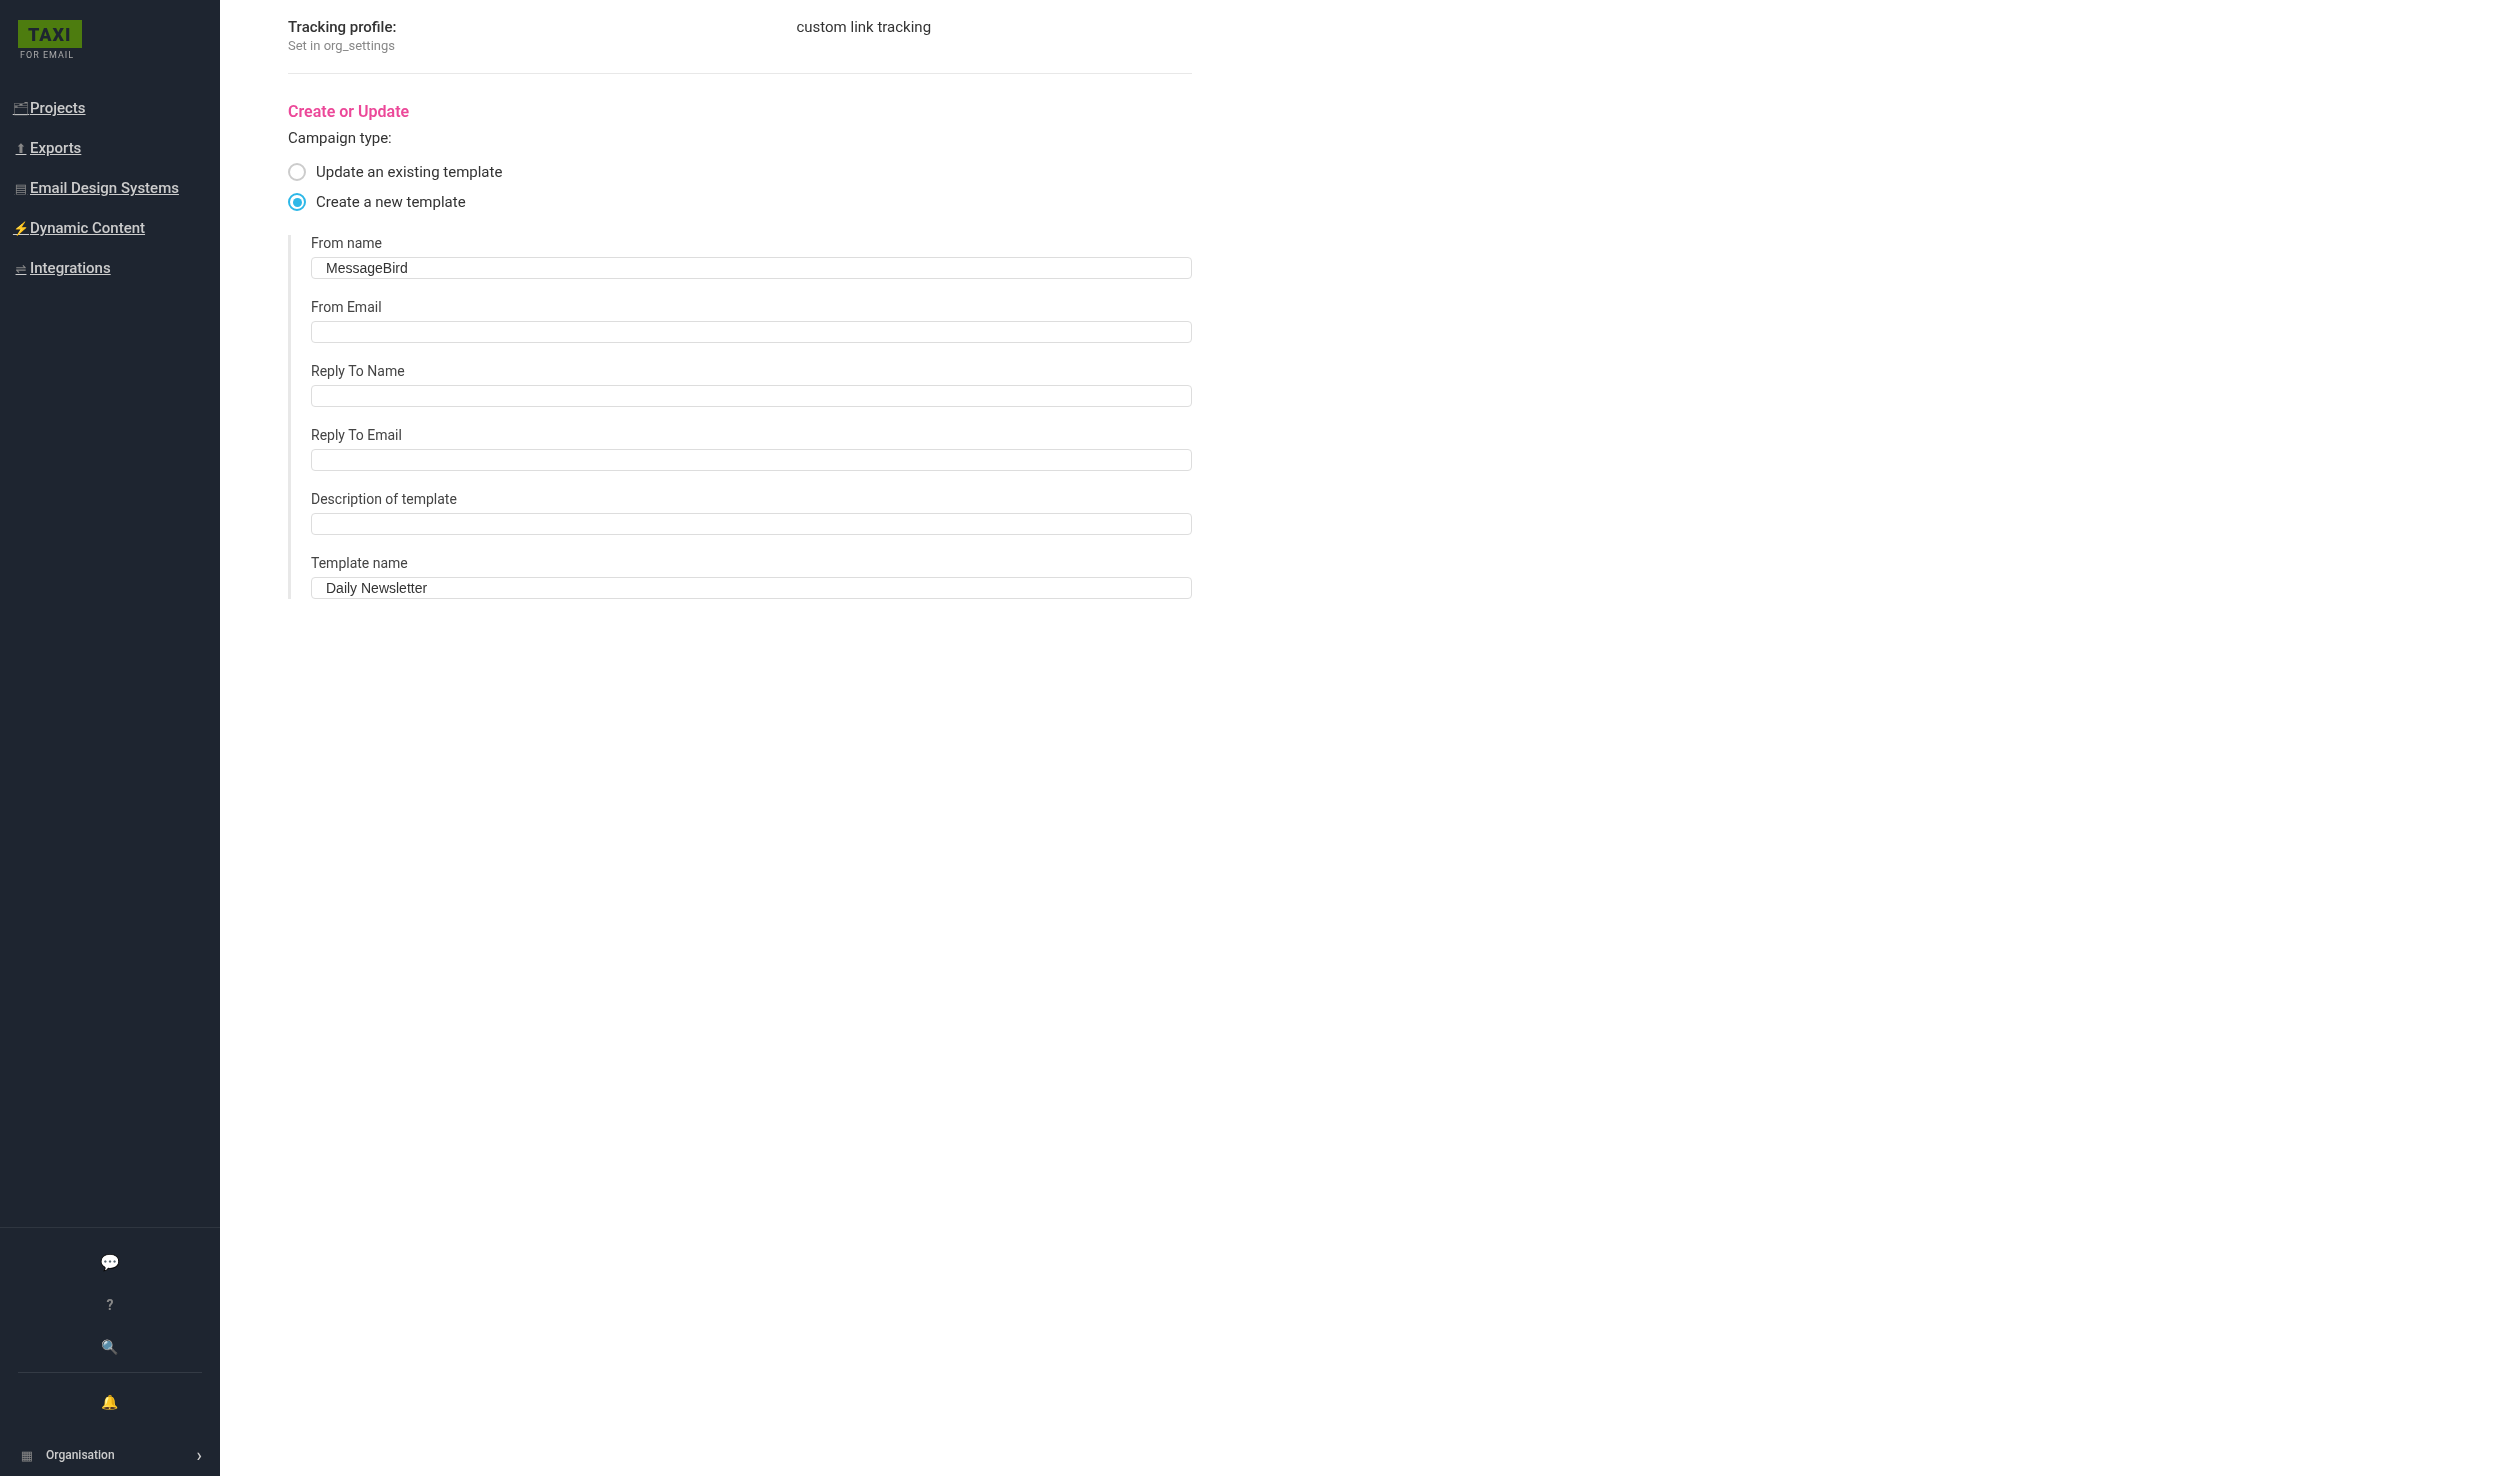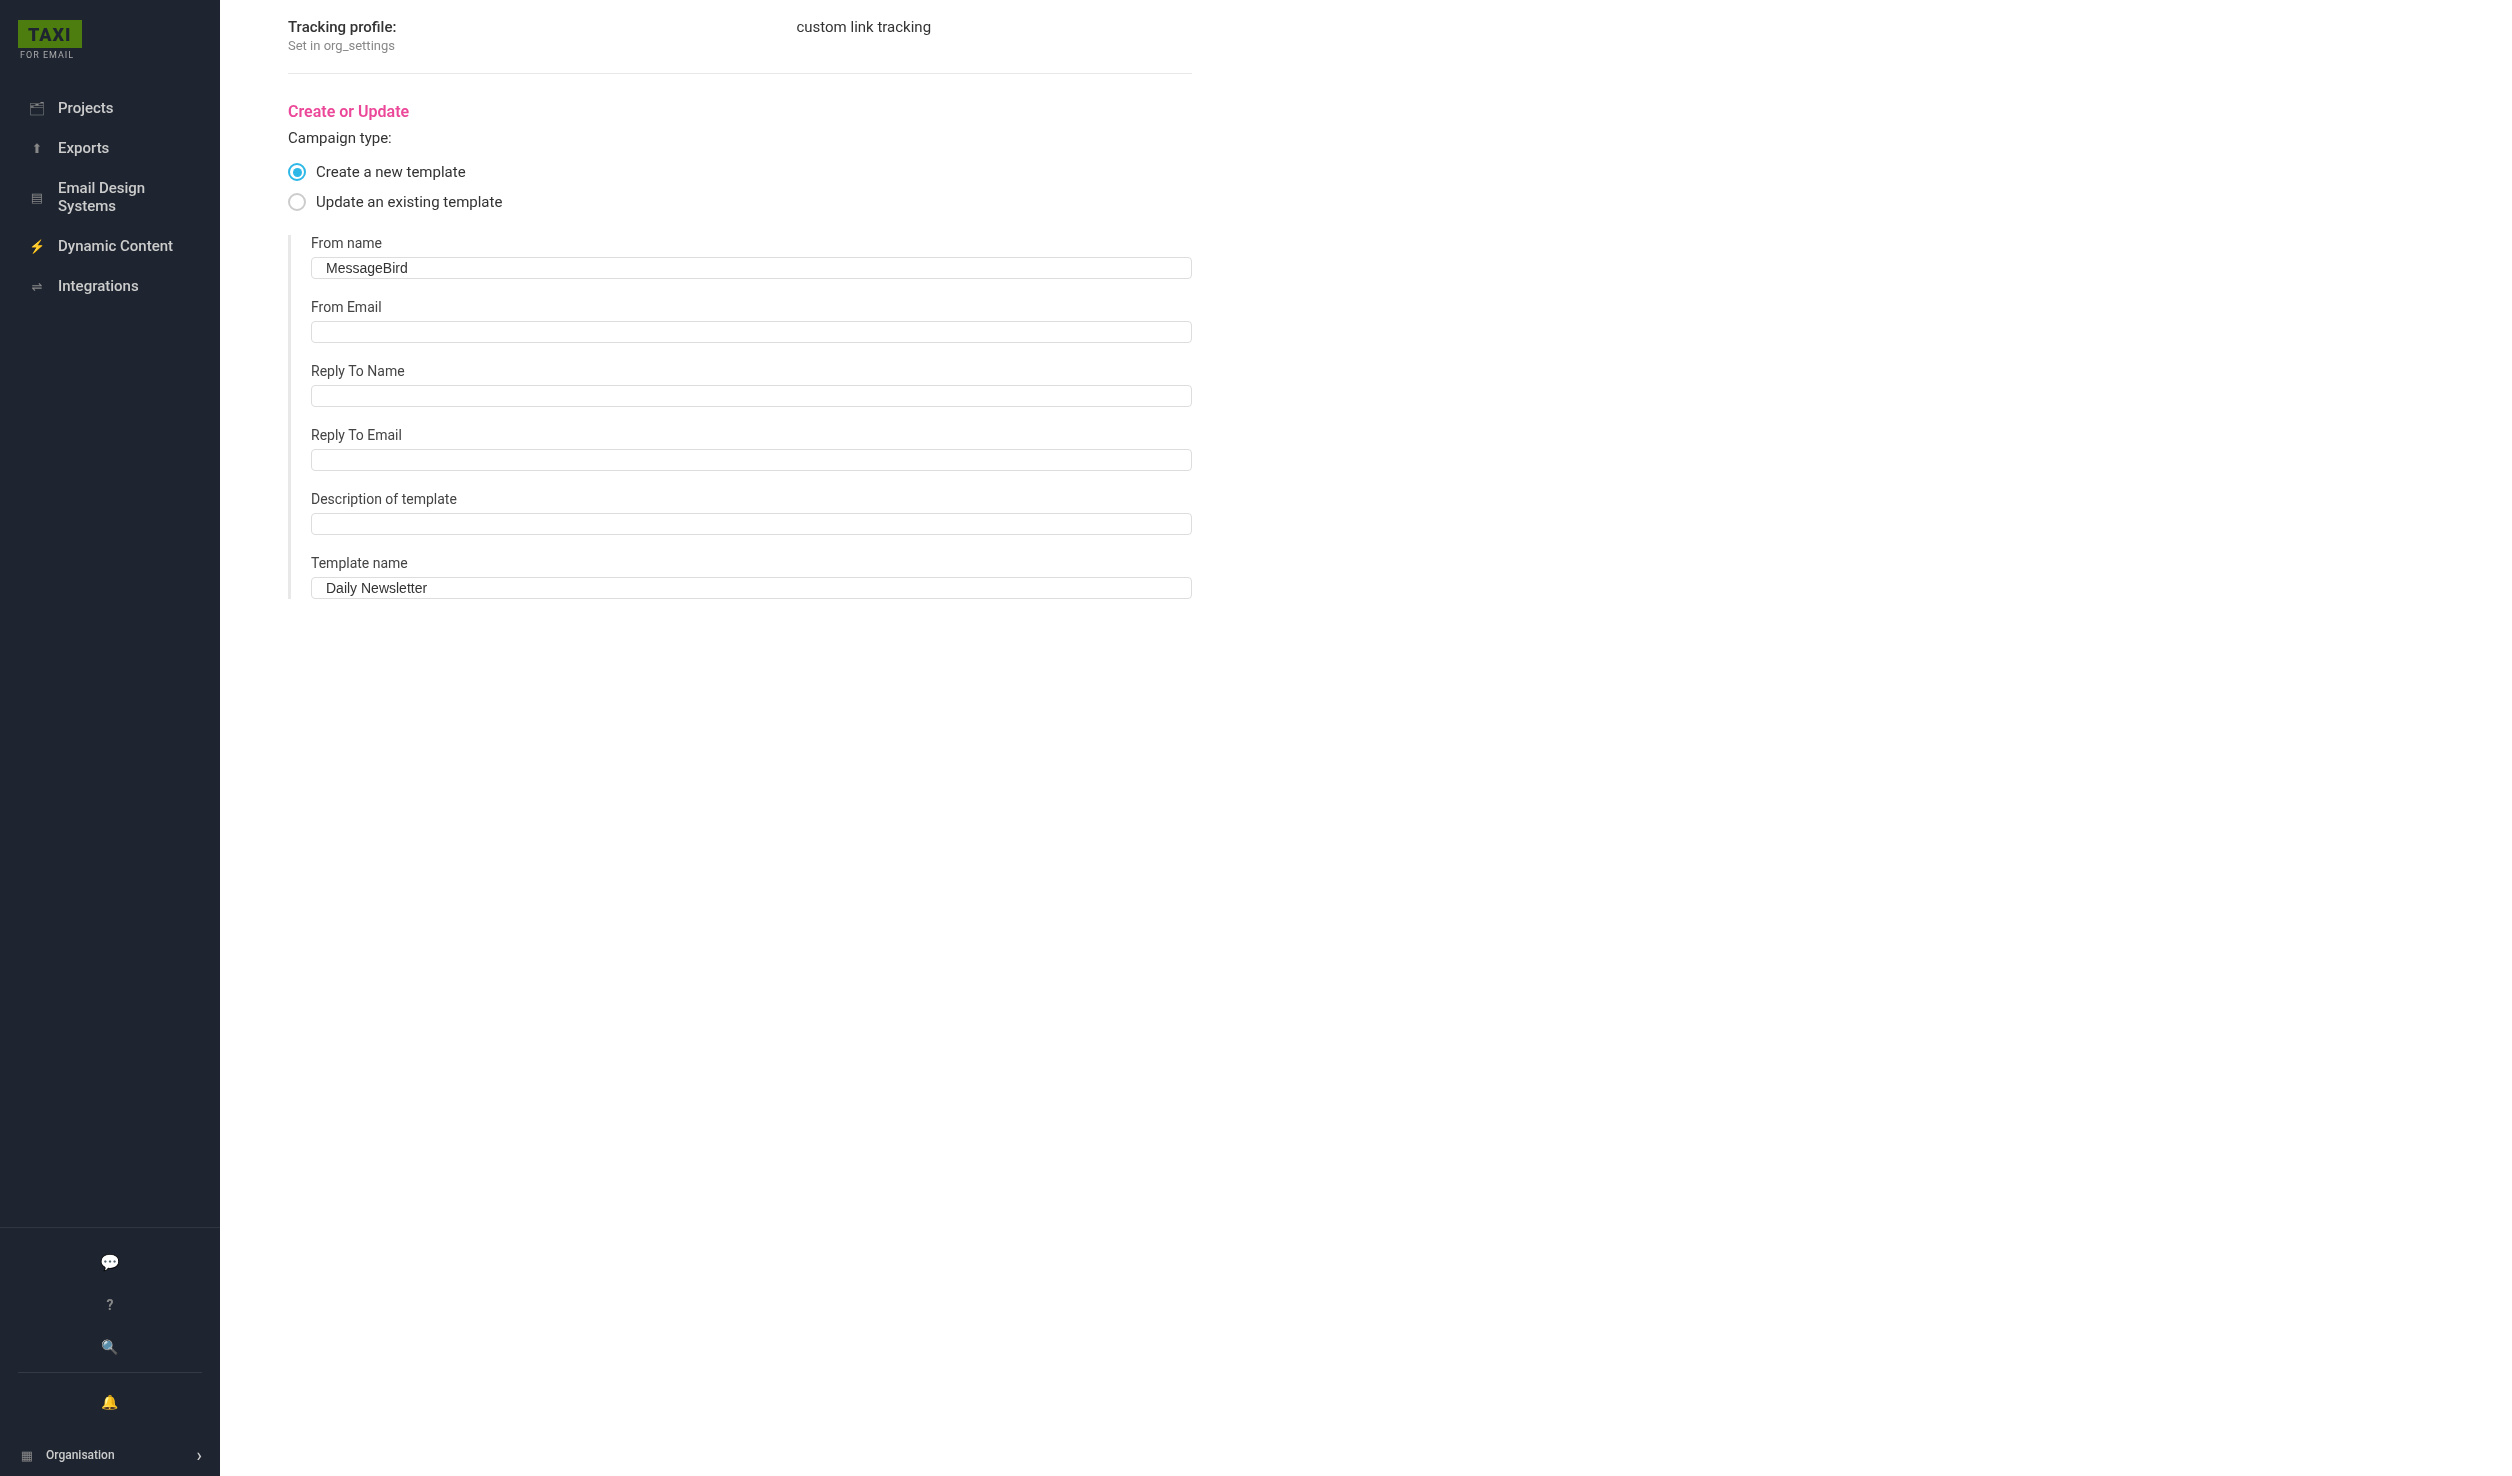--- a/index.html
+++ b/index.html
@@ -52,27 +52,27 @@
     }
 
     .nav-items {
       flex: 1;
       padding-top: 4px;
     }
 
     .nav-item {
       display: flex;
       align-items: center;
-      gap: 12px;
-      padding: 11px 28px;
+      padding: 11px 12px;
       color: #ccc;
       font-size: 15px;
       font-weight: 500;
       cursor: pointer;
       transition: background 0.15s;
+      text-decoration: underline;
     }
 
     .nav-icon {
       width: 18px;
       text-align: center;
       font-size: 15px;
       color: #888;
       flex-shrink: 0;
     }
 
@@ -329,27 +329,27 @@
     </div>
 
     <div class="section-divider"></div>
 
     <div>
       <h2 class="section-title">Create or Update</h2>
       <p class="field-label-main">Campaign type:</p>
 
       <div class="radio-group">
         <label class="radio-item">
+          <div class="radio-input"></div>
+          <span class="radio-label">Update an existing template</span>
+        </label>
+        <label class="radio-item">
           <div class="radio-input checked"></div>
           <span class="radio-label">Create a new template</span>
         </label>
-        <label class="radio-item">
-          <div class="radio-input"></div>
-          <span class="radio-label">Update an existing template</span>
-        </label>
       </div>
 
       <div class="form-section">
 
         <div class="field-group">
           <div class="field-label">From name</div>
           <input class="field-input" type="text" value="MessageBird" style="">
         </div>
 
         <div class="field-group">

